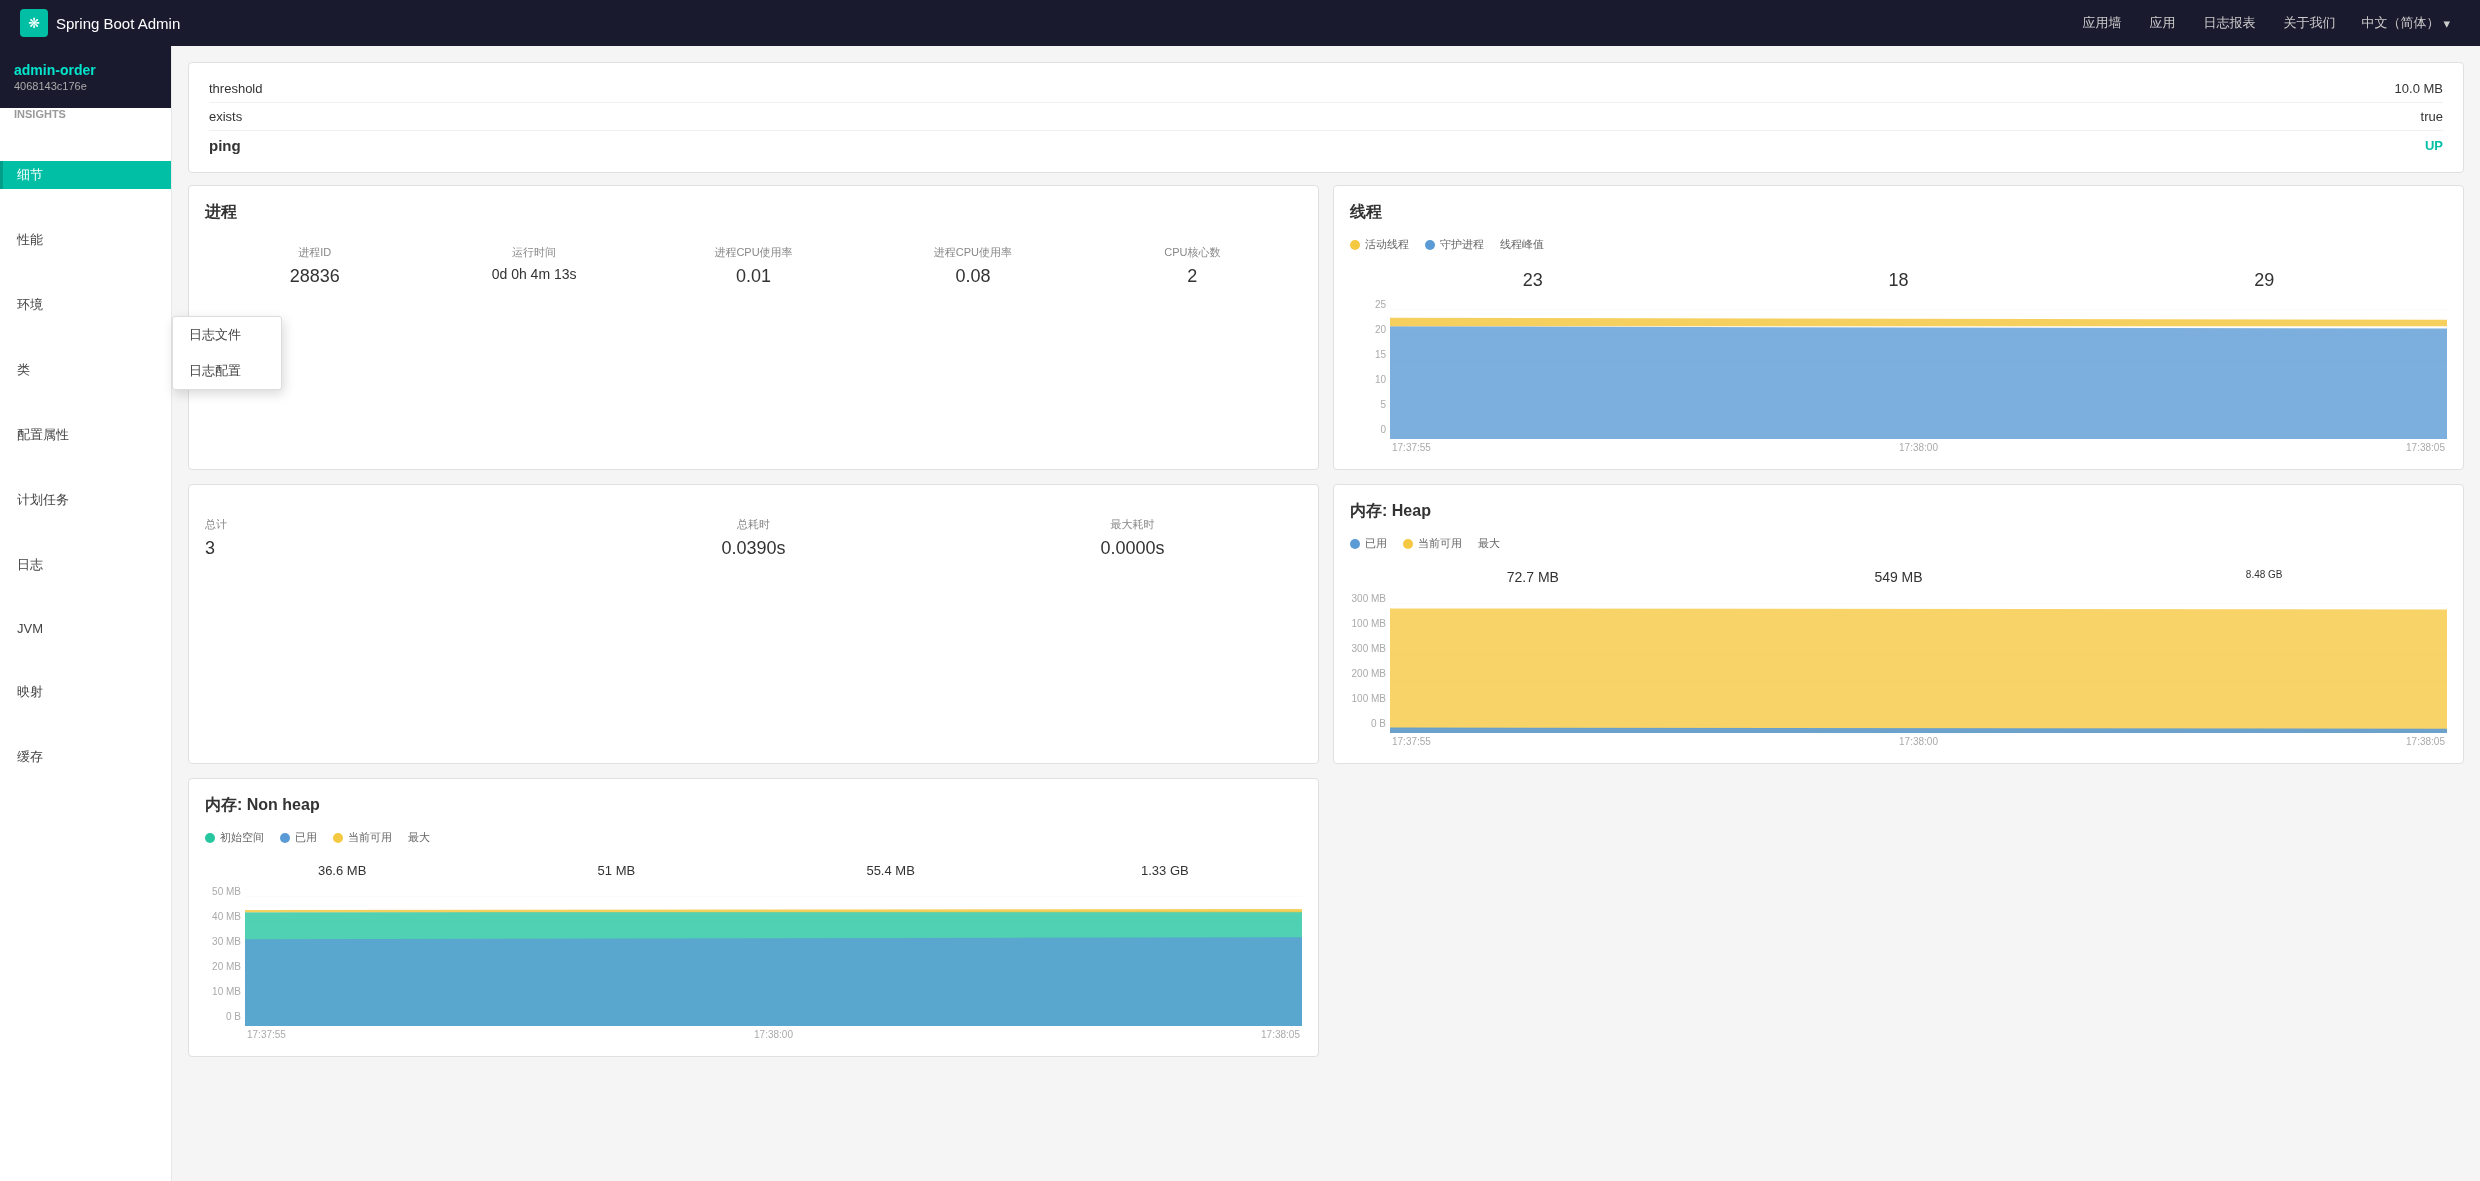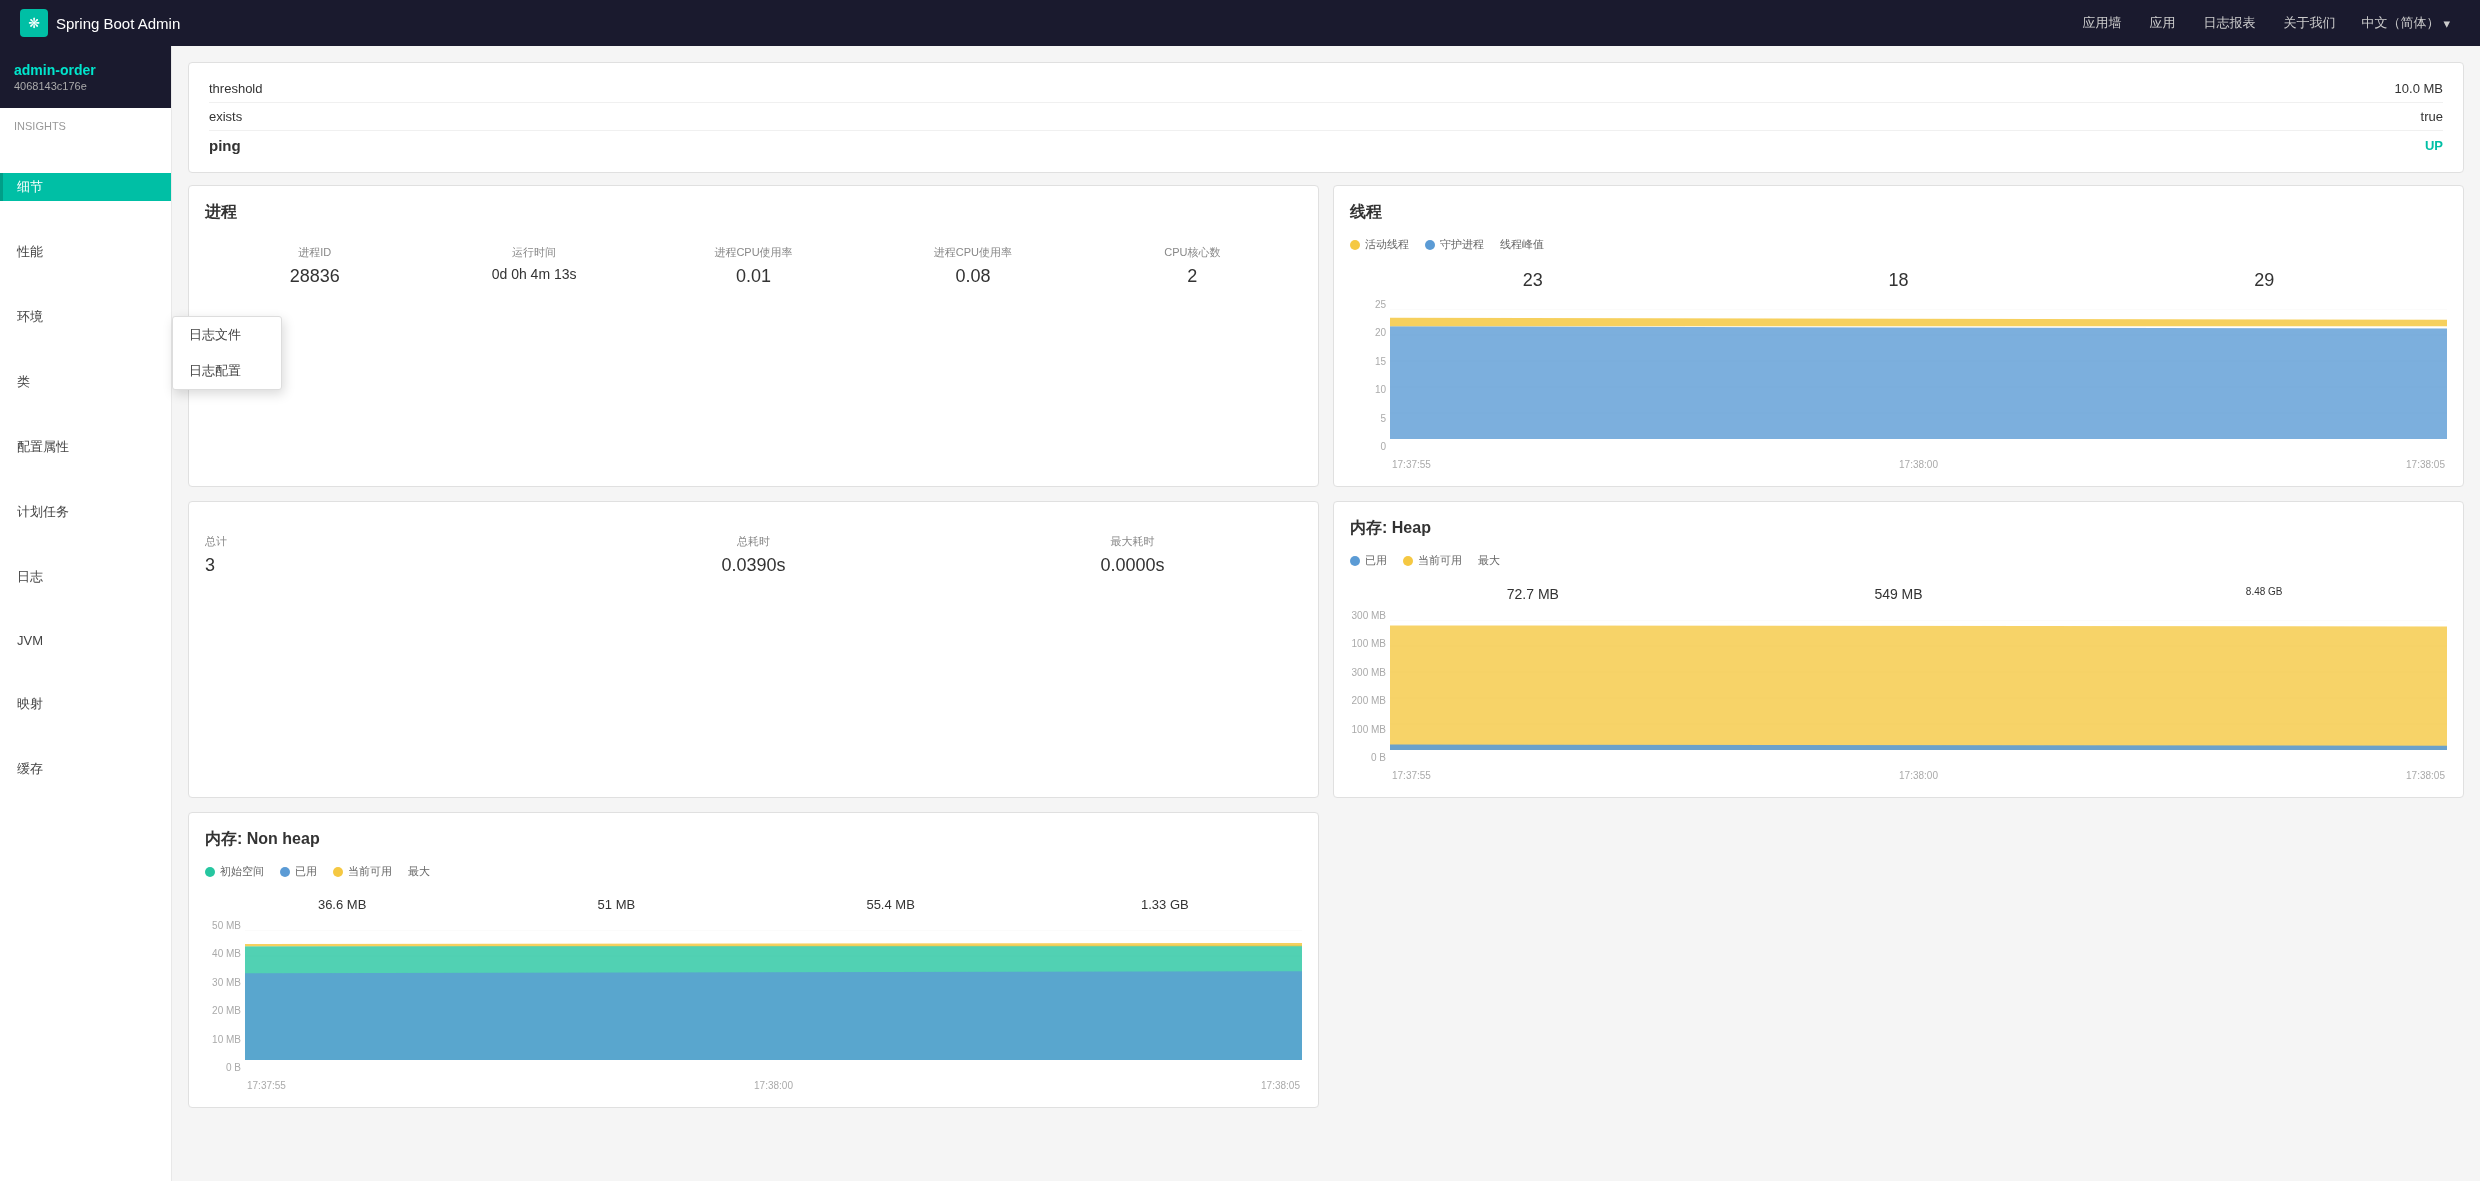--- a/index.html
+++ b/index.html
@@ -51,22 +51,22 @@
       padding: 16px 14px;
       color: #fff;
     }
     .sidebar-app-name {
       font-size: 14px; font-weight: 600; color: #00e5cc;
     }
     .sidebar-app-id {
       font-size: 11px; color: #aaa; margin-top: 2px;
     }
     .sidebar-section-label {
-      padding: 12px 14px 4px;
-      font-size: 11px; color: #999; font-weight: 400; text-transform: uppercase;
+      padding: 0 14px 4px;
+      font-size: 11px; color: #999; font-weight: 700; text-transform: uppercase;
     }
     .sidebar-item {
       padding: 5px 14px;
       cursor: pointer;
       font-size: 13px;
       color: #444;
       border-left: 3px solid transparent;
       margin-top: 37px;
     }
     .sidebar-item.active {
@@ -191,21 +191,21 @@
     }
     .chart-inner {
       flex: 1;
       position: relative;
     }
     .x-axis {
       display: flex;
       justify-content: space-between;
       font-size: 10px;
       color: #aaa;
-      margin-top: 20px;
+      margin-top: 3px;
       padding: 0 2px;
     }
 
     .footer-text {
       text-align: right;
       font-size: 11px;
       color: #bbb;
       margin-top: 16px;
       padding-right: 8px;
     }

